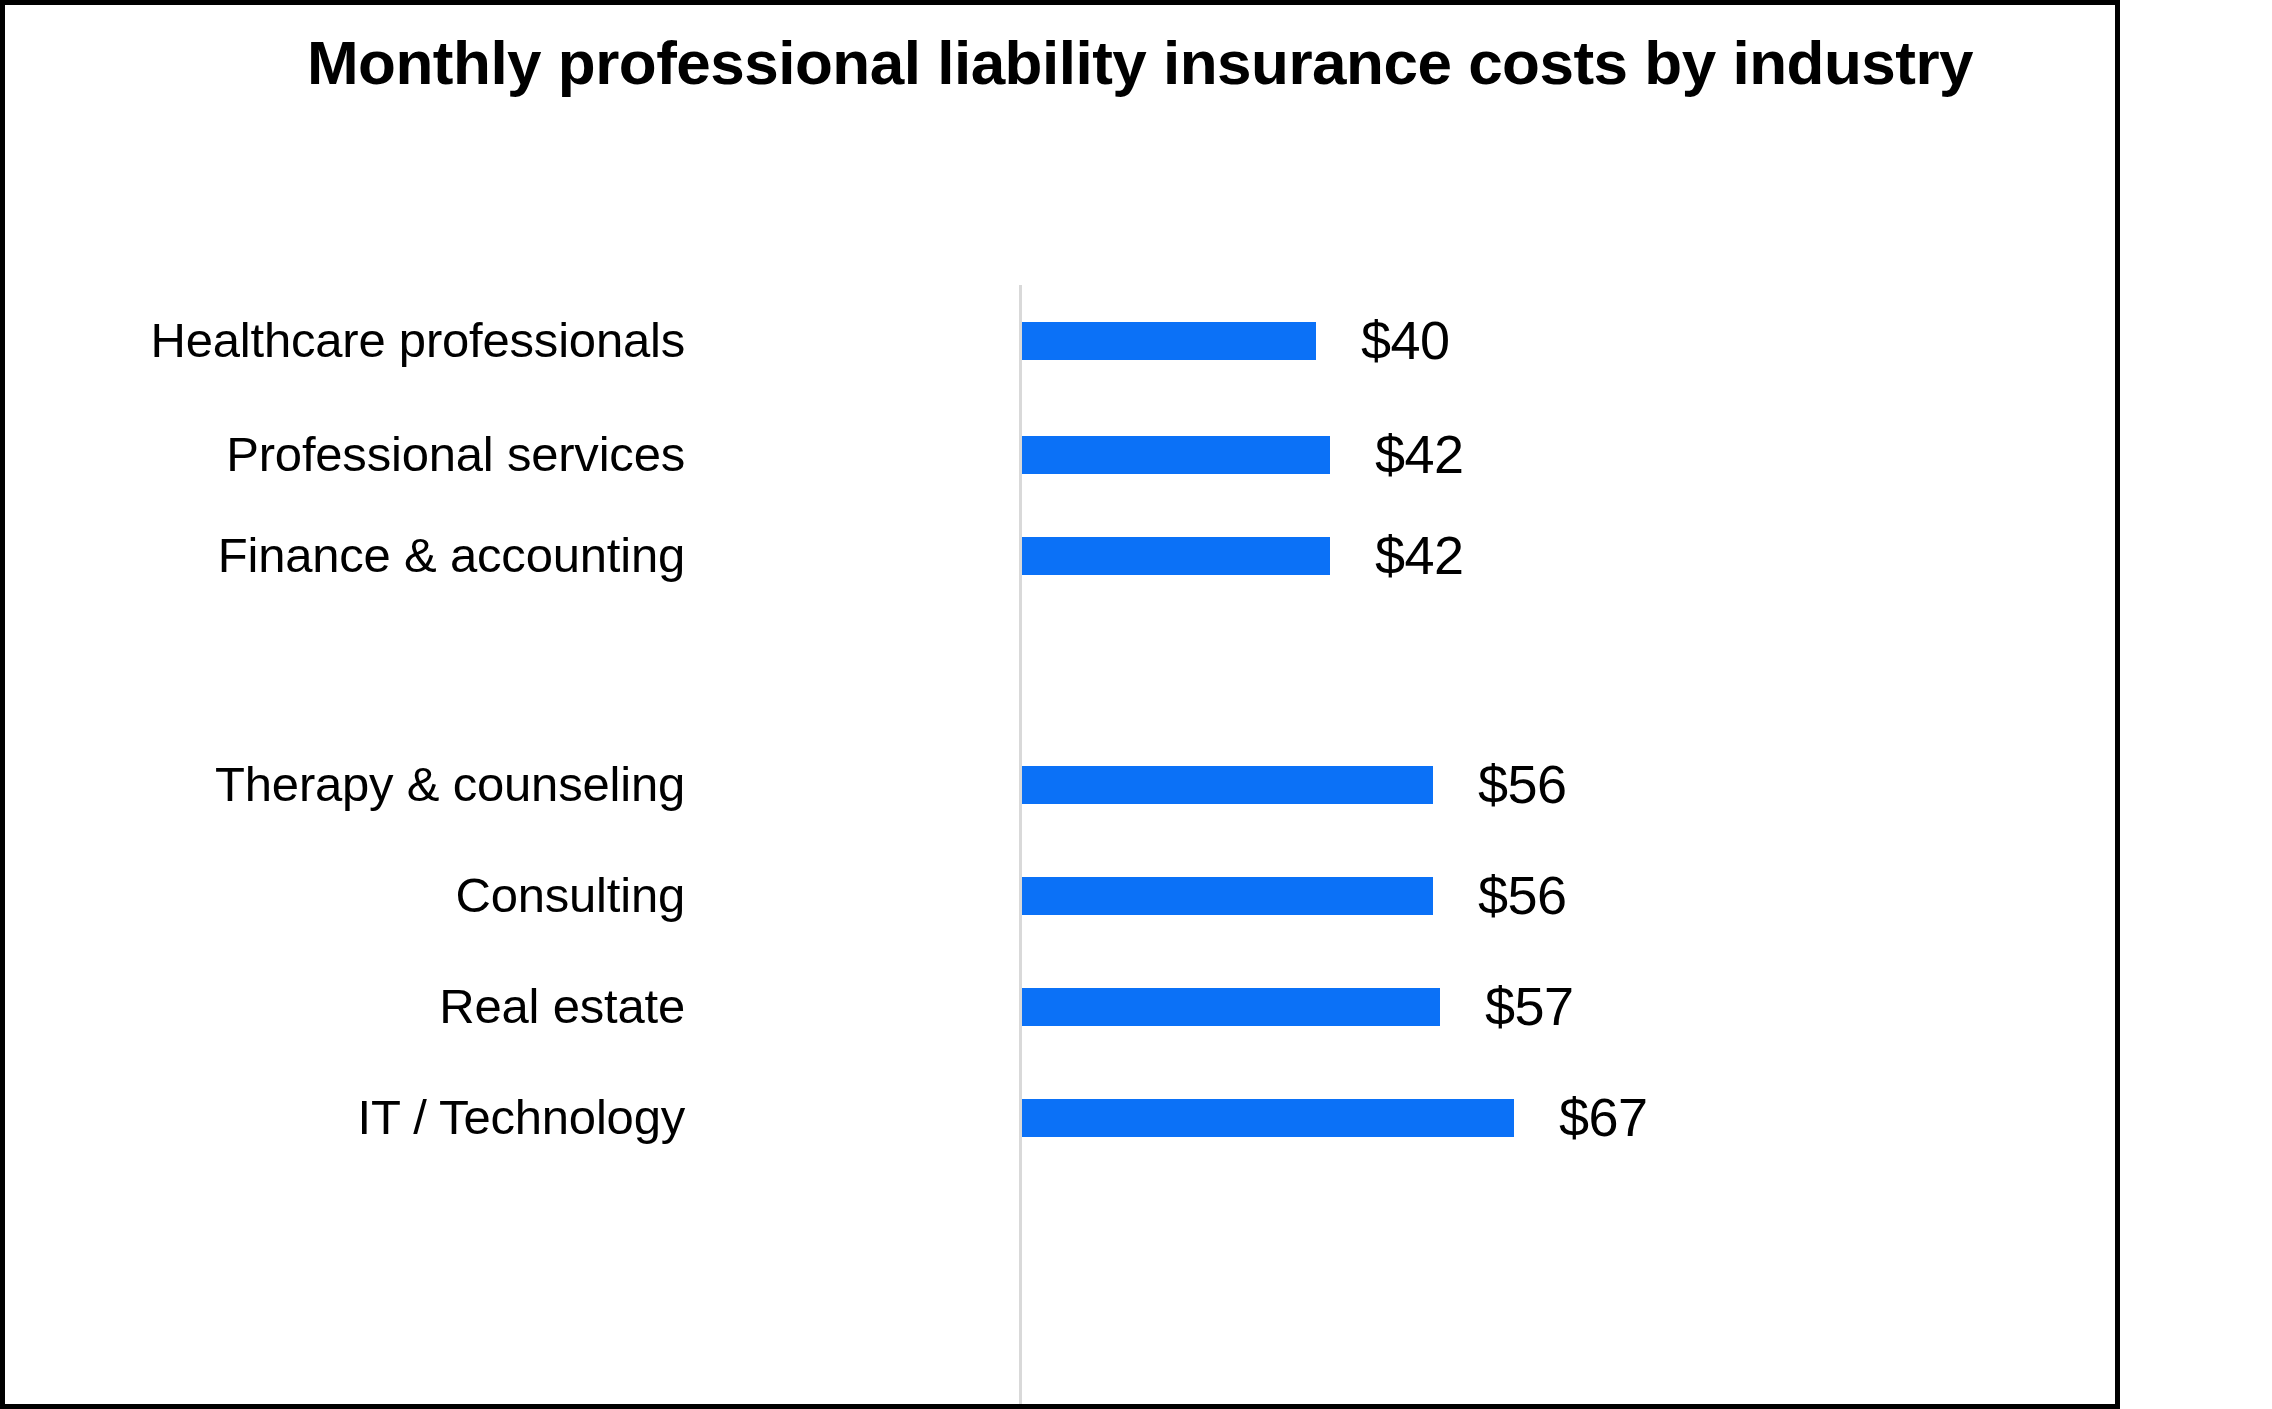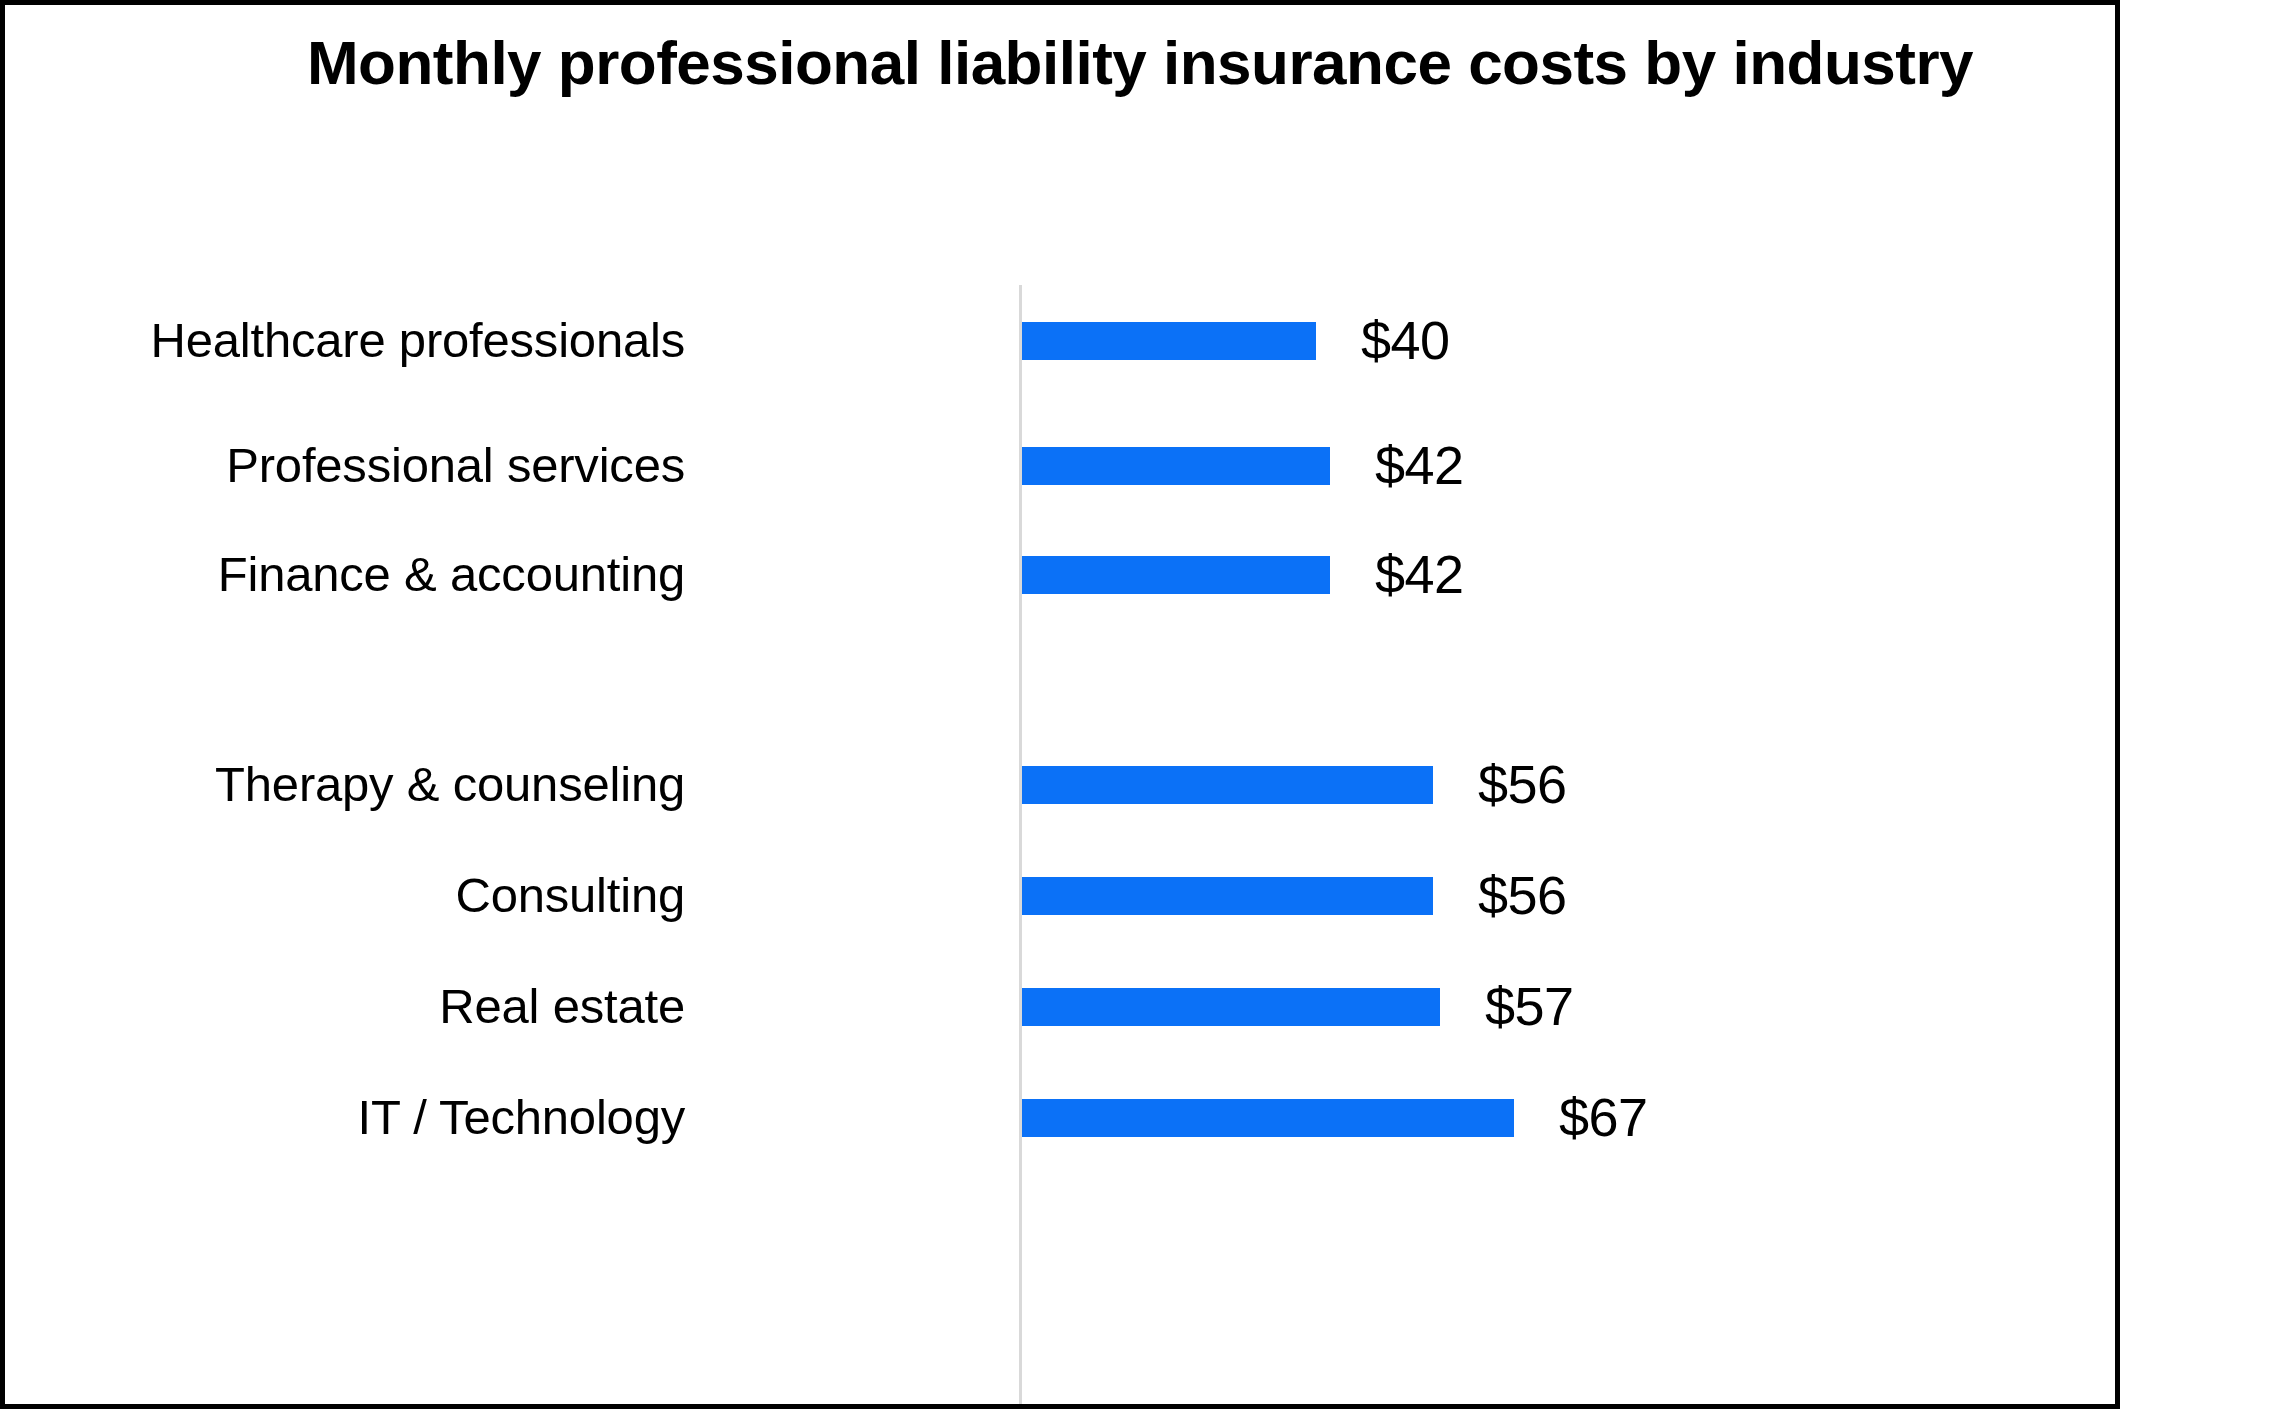--- a/index.html
+++ b/index.html
@@ -114,29 +114,29 @@
     <div id="category-axis-line"></div>
 
     <div class="bar-row" style="top:264px;">
       <div class="cat-label">Healthcare professionals</div>
       <div class="bar-track">
         <div class="bar" style="width:294px;"></div>
         <div class="bar-value" style="left:339px;">$40</div>
       </div>
     </div>
 
-    <div class="bar-row" style="top:389px;padding-left:28px;">
+    <div class="bar-row" style="top:378px;padding-left:28px;">
       <div class="cat-label">Professional services</div>
       <div class="bar-track">
         <div class="bar" style="width:308px;"></div>
         <div class="bar-value" style="left:353px;">$42</div>
       </div>
     </div>
 
-    <div class="bar-row" style="top:498px;">
+    <div class="bar-row" style="top:479px;">
       <div class="cat-label">Finance &amp; accounting</div>
       <div class="bar-track">
         <div class="bar" style="width:308px;"></div>
         <div class="bar-value" style="left:353px;">$42</div>
       </div>
     </div>
 
 
     <div class="bar-row" style="top:708px;">
       <div class="cat-label">Therapy &amp; counseling</div>

